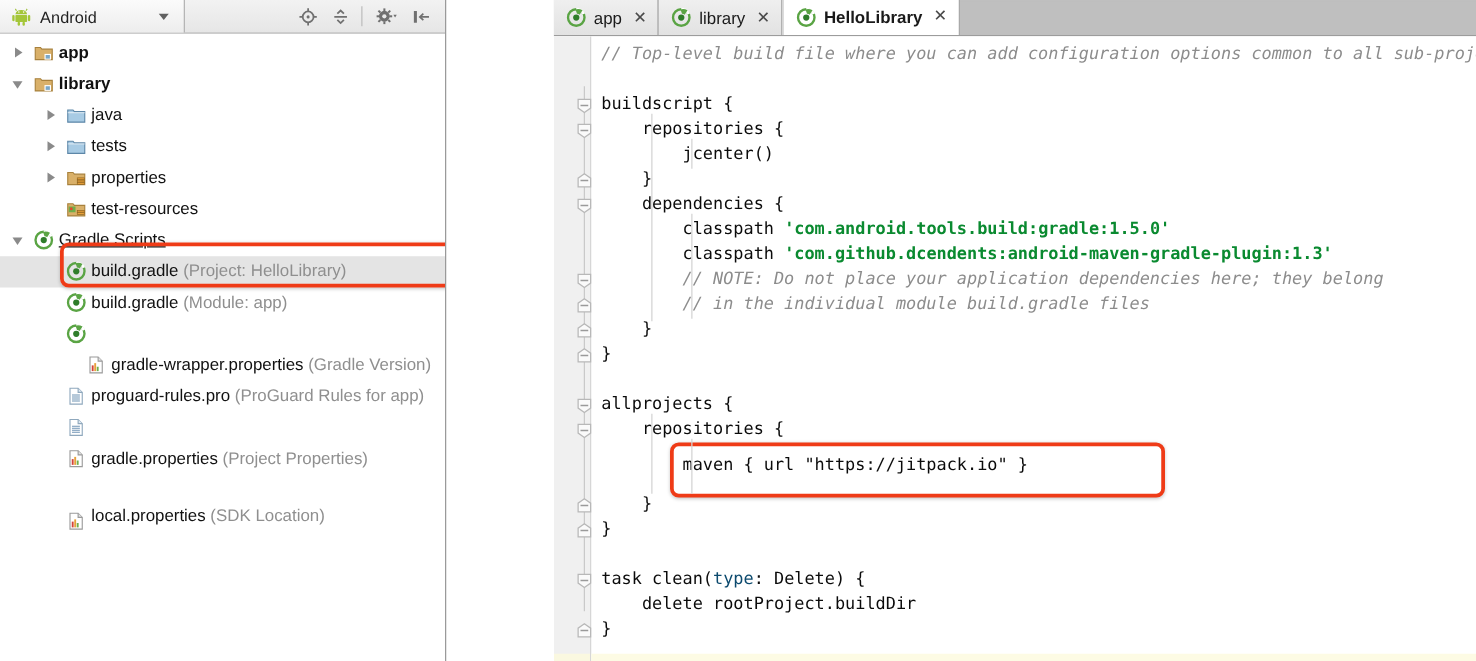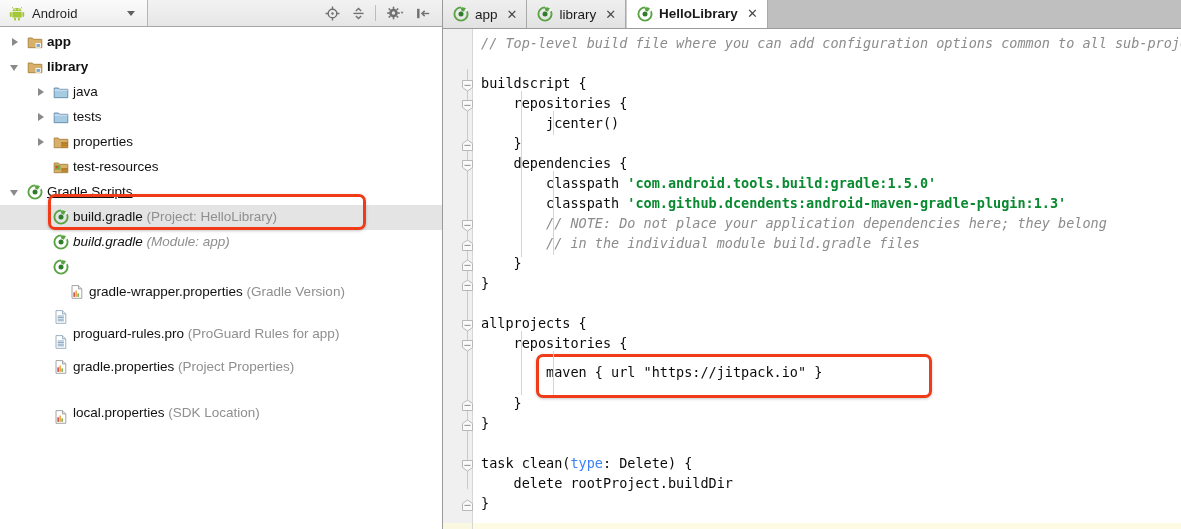--- a/index.html
+++ b/index.html
@@ -6,21 +6,21 @@
   body{
     width:1181px;height:529px;overflow:hidden;
     font-family:"Liberation Sans",sans-serif;
     background:#ffffff;
     -webkit-font-smoothing:antialiased;
   }
   #app{position:relative;width:1181px;height:529px;}
 
   
   #left-panel{
-    position:absolute;left:0;top:0;width:443px;height:529px;
+    position:absolute;left:0;top:0;width:357px;height:529px;
     background:#ffffff;border-right:1px solid #9a9a9a;
     box-sizing:border-box;overflow:hidden;
   }
   #project-toolbar{
     position:relative;height:27px;width:100%;
     background:linear-gradient(to bottom,#f2f2f2 0%,#e6e6e6 100%);
     border-bottom:1px solid #a8a8a8;box-sizing:border-box;
   }
   #scope-selector{
     position:absolute;left:0;top:0;height:26px;width:148px;
@@ -122,21 +122,21 @@
   #code{
     position:absolute;left:30px;top:0;right:0;bottom:0;
     font-family:"DejaVu Sans Mono",monospace;
     font-size:13.5px;line-height:20px;
     white-space:pre;overflow:hidden;
     color:#0b0b0b;
   }
   .cl{position:absolute;left:8px;white-space:pre;}
   .cmt{color:#8c8c8c;font-style:italic;}
   .str{color:#0a8a30;font-weight:bold;}
-  .kw{color:#3b82f6;}
+  .kw{color:#0c4a6e;}
   #caret-band{
     position:absolute;left:30px;right:0;height:27px;
     background:#fdfbe4;
   }
   #caret-band-gutter{
     position:absolute;left:0;width:29px;height:27px;background:#faf8e0;
   }
 
   
   .ind-guide{position:absolute;width:1px;background:#d4d4d4;}
@@ -301,21 +301,21 @@
           <span class="node-text" style="position: absolute; left: 73px; top: 4px;">build.gradle<span class="dim"> (Project: HelloLibrary)</span></span>
         </div>
         <div class="tree-row" style="top: 203px; position: absolute; left: 0px; right: 0px;">
           <span class="twisty" style="position: absolute; left: 36px; top: 7px;"></span>
           <span class="node-icon" style="position: absolute; left: 53px; top: 4px;"><svg width="16" height="16" viewBox="0 0 16 16">
               <circle cx="8" cy="8" r="6.6" fill="none" stroke="#5aa444" stroke-width="1.9"></circle>
               <path d="M8 1.4 A6.6 6.6 0 0 1 14.0 5.2" fill="none" stroke="#ffffff" stroke-width="2.2"></path>
               <path d="M13.0 2.2 A7.3 7.3 0 0 0 7.4 1.5 L8.6 5.0 A3.6 3.6 0 0 1 10.7 5.8 Z" fill="#5aa444"></path>
               <circle cx="8" cy="8" r="2.5" fill="#2f7d2a"></circle>
             </svg></span>
-          <span class="node-text" style="position: absolute; left: 73px; top: 4px; font-style: italic;">build.gradle<span class="dim"> (Module: app)</span></span>
+          <span class="node-text" style="position: absolute; left: 73px; top: 4px;">build.gradle<span class="dim"> (Module: app)</span></span>
         </div>
         <div class="tree-row" style="top: 228px; position: absolute; left: 0px; right: 0px;">
           <span class="twisty" style="position: absolute; left: 36px; top: 7px;"></span>
           <span class="node-icon" style="position: absolute; left: 53px; top: 4px;"><svg width="16" height="16" viewBox="0 0 16 16">
               <circle cx="8" cy="8" r="6.6" fill="none" stroke="#5aa444" stroke-width="1.9"></circle>
               <path d="M8 1.4 A6.6 6.6 0 0 1 14.0 5.2" fill="none" stroke="#ffffff" stroke-width="2.2"></path>
               <path d="M13.0 2.2 A7.3 7.3 0 0 0 7.4 1.5 L8.6 5.0 A3.6 3.6 0 0 1 10.7 5.8 Z" fill="#5aa444"></path>
               <circle cx="8" cy="8" r="2.5" fill="#2f7d2a"></circle>
             </svg></span>
         </div>
@@ -334,21 +334,21 @@
           <span class="twisty" style="position: absolute; left: 36px; top: 7px;"></span>
           <span class="node-icon" style="position: absolute; left: 53px; top: 4px;"><svg width="16" height="16" viewBox="0 0 16 16">
               <path d="M3.0 1.6 h6.5 l3.3 3.3 v9.4 h-9.8 z" fill="#ffffff" stroke="#8fa8bd" stroke-width="0.9"></path>
               <path d="M9.5 1.6 v3.3 h3.3" fill="#dfe9f2" stroke="#8fa8bd" stroke-width="0.9"></path>
               <g stroke="#6f93b4" stroke-width="0.85"></g>
               <path d="M4.6 7 H10.9" stroke="#6f93b4" stroke-width="0.85"></path>
               <path d="M4.6 8.6 H10.9" stroke="#6f93b4" stroke-width="0.85"></path>
               <path d="M4.6 10.2 H10.9" stroke="#6f93b4" stroke-width="0.85"></path>
               <path d="M4.6 11.8 H10.9" stroke="#6f93b4" stroke-width="0.85"></path>
             </svg></span>
-          <span class="node-text" style="position: absolute; left: 73px; top: 4px; margin-top: 17px;">proguard-rules.pro<span class="dim"> (ProGuard Rules for app)</span></span>
+          <span class="node-text" style="position: absolute; left: 73px; top: 4px;">proguard-rules.pro<span class="dim"> (ProGuard Rules for app)</span></span>
         </div>
         <div class="tree-row" style="top: 303px; position: absolute; left: 0px; right: 0px;">
           <span class="twisty" style="position: absolute; left: 36px; top: 7px;"></span>
           <span class="node-icon" style="position: absolute; left: 53px; top: 4px;"><svg width="16" height="16" viewBox="0 0 16 16">
               <path d="M3.0 1.6 h6.5 l3.3 3.3 v9.4 h-9.8 z" fill="#ffffff" stroke="#8fa8bd" stroke-width="0.9"></path>
               <path d="M9.5 1.6 v3.3 h3.3" fill="#dfe9f2" stroke="#8fa8bd" stroke-width="0.9"></path>
               <g stroke="#6f93b4" stroke-width="0.85"></g>
               <path d="M4.6 7 H10.9" stroke="#6f93b4" stroke-width="0.85"></path>
               <path d="M4.6 8.6 H10.9" stroke="#6f93b4" stroke-width="0.85"></path>
               <path d="M4.6 10.2 H10.9" stroke="#6f93b4" stroke-width="0.85"></path>

